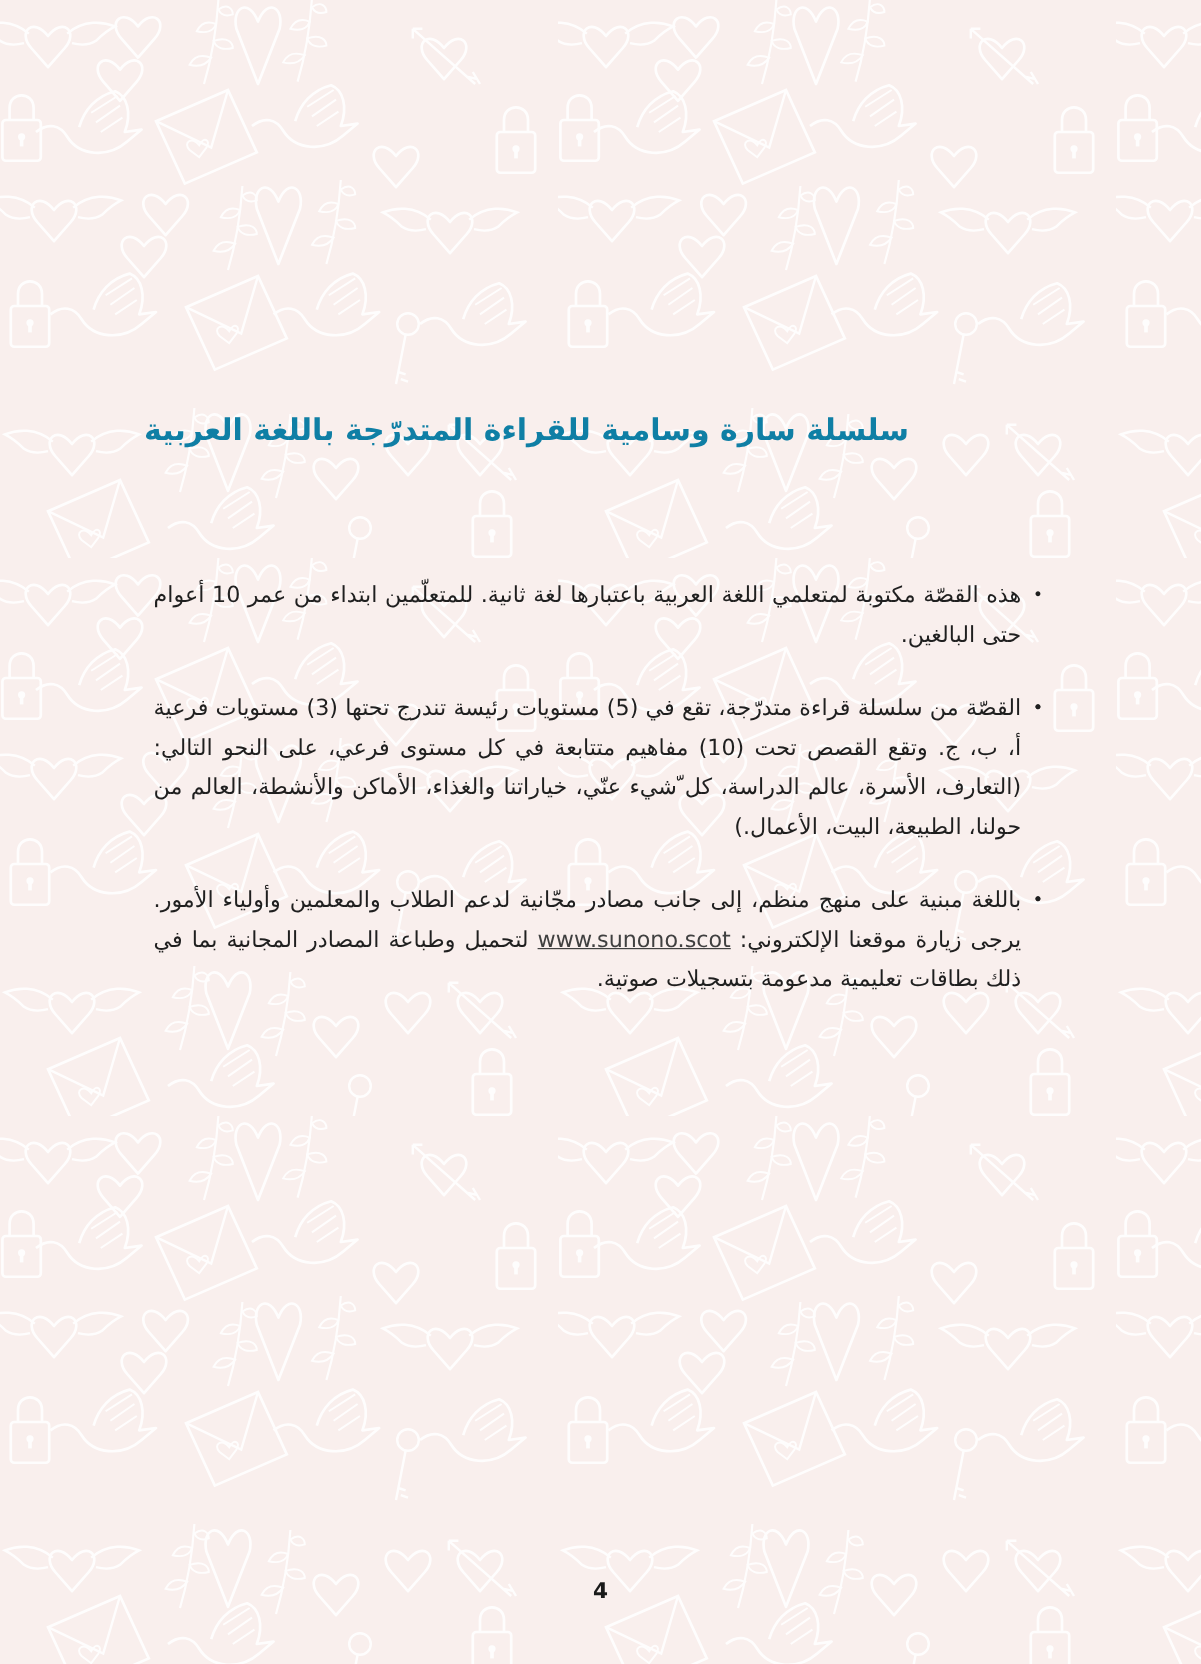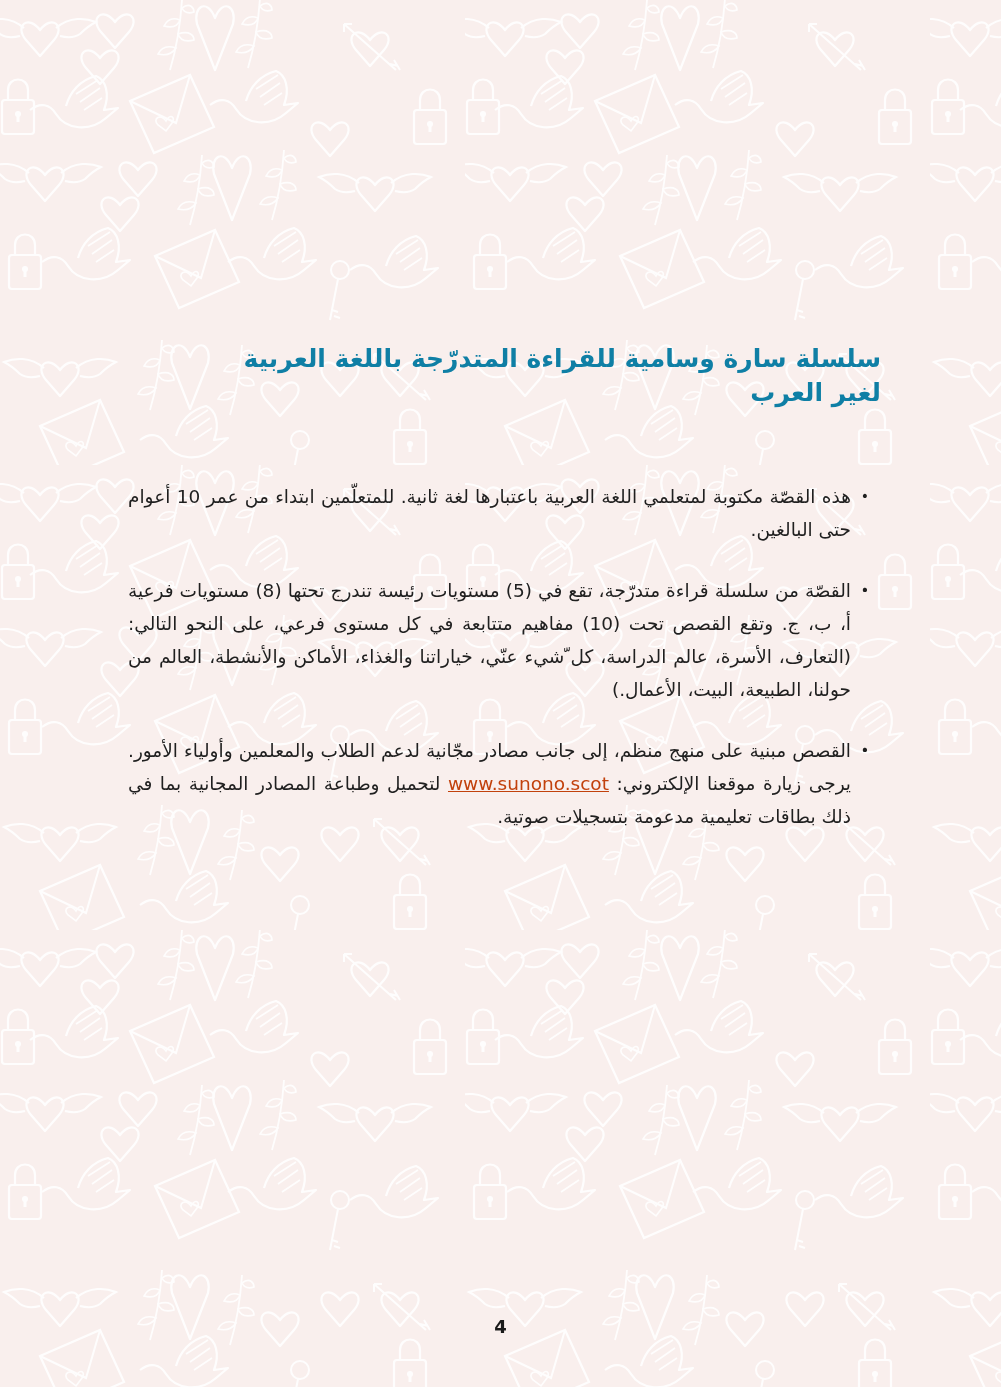--- a/index.html
+++ b/index.html
@@ -22,21 +22,21 @@
     .page {
       position: absolute;
       inset: 0;
       z-index: 1;
     }
     .title {
       position: absolute;
       left: 120px;
       right: 120px;
       top: 342px;
-      text-align: right;
+      text-align: left;
       direction: rtl;
       color: #0f7fa5;
       font-weight: bold;
       font-size: 25px;
       line-height: 34px;
     }
     .title div { margin: 0; }
     .content {
       position: absolute;
       left: 128px;
@@ -57,21 +57,21 @@
       position: absolute;
       right: 0;
       top: 0;
       font-size: 14px;
       line-height: 33px;
     }
     .link {
       text-decoration: underline;
       direction: ltr;
       unicode-bidi: embed;
-      color: #c2410c;
+      color: #404040;
     }
     .page-number {
       position: absolute;
       left: 0;
       right: 0;
       top: 1316px;
       text-align: center;
       font-weight: bold;
       font-size: 18px;
       color: #1a1a1a;
@@ -160,45 +160,44 @@
       <use href="#padlock" x="410" y="430"></use>
     </pattern>
   </defs>
   <rect x="0" y="0" width="1001" height="1387" fill="url(#doodles)" opacity="0.9"></rect>
 </svg>
 
 <div class="page">
 
   <div class="title">
     <div>سلسلة سارة وسامية للقراءة المتدرّجة باللغة العربية</div>
-    <div>لغير العرب</div>
   </div>
 
   <div class="content">
 
     <div class="bullet">
       <span class="dot">•</span>
       <span>هذه القصّة مكتوبة لمتعلمي اللغة العربية باعتبارها لغة ثانية. للمتعلّمين ابتداء من عمر 10 أعوام حتى البالغين.</span>
     </div>
 
     <div class="bullet">
       <span class="dot">•</span>
     </div>
 
     <div class="bullet">
       <span class="dot">•</span>
-      <span>القصّة من سلسلة قراءة متدرّجة، تقع في (5) مستويات رئيسة تندرج تحتها (8) مستويات فرعية أ، ب، ج. وتقع القصص تحت (10) مفاهيم متتابعة في كل مستوى فرعي، على النحو التالي: (التعارف، الأسرة، عالم الدراسة، كل ّشيء عنّي، خياراتنا والغذاء، الأماكن والأنشطة، العالم من حولنا، الطبيعة، البيت، الأعمال.)</span>
-    </div>
-
-    <div class="bullet">
-      <span class="dot">•</span>
-    </div>
-
-    <div class="bullet">
-      <span class="dot">•</span>
-      <span>القصص مبنية على منهج منظم، إلى جانب مصادر مجّانية لدعم الطلاب والمعلمين وأولياء الأمور. يرجى زيارة موقعنا الإلكتروني: </span><a class="link">www.sunono.scot</a><span> لتحميل وطباعة المصادر المجانية بما في ذلك بطاقات تعليمية مدعومة بتسجيلات صوتية.</span>
+      <span>القصّة من سلسلة قراءة متدرّجة، تقع في (5) مستويات رئيسة تندرج تحتها (3) مستويات فرعية أ، ب، ج. وتقع القصص تحت (10) مفاهيم متتابعة في كل مستوى فرعي، على النحو التالي: (التعارف، الأسرة، عالم الدراسة، كل ّشيء عنّي، خياراتنا والغذاء، الأماكن والأنشطة، العالم من حولنا، الطبيعة، البيت، الأعمال.)</span>
+    </div>
+
+    <div class="bullet">
+      <span class="dot">•</span>
+    </div>
+
+    <div class="bullet">
+      <span class="dot">•</span>
+      <span>باللغة مبنية على منهج منظم، إلى جانب مصادر مجّانية لدعم الطلاب والمعلمين وأولياء الأمور. يرجى زيارة موقعنا الإلكتروني: </span><a class="link">www.sunono.scot</a><span> لتحميل وطباعة المصادر المجانية بما في ذلك بطاقات تعليمية مدعومة بتسجيلات صوتية.</span>
     </div>
 
   </div>
 
   <div class="page-number">4</div>
 
 </div>
 
 </body></html>

